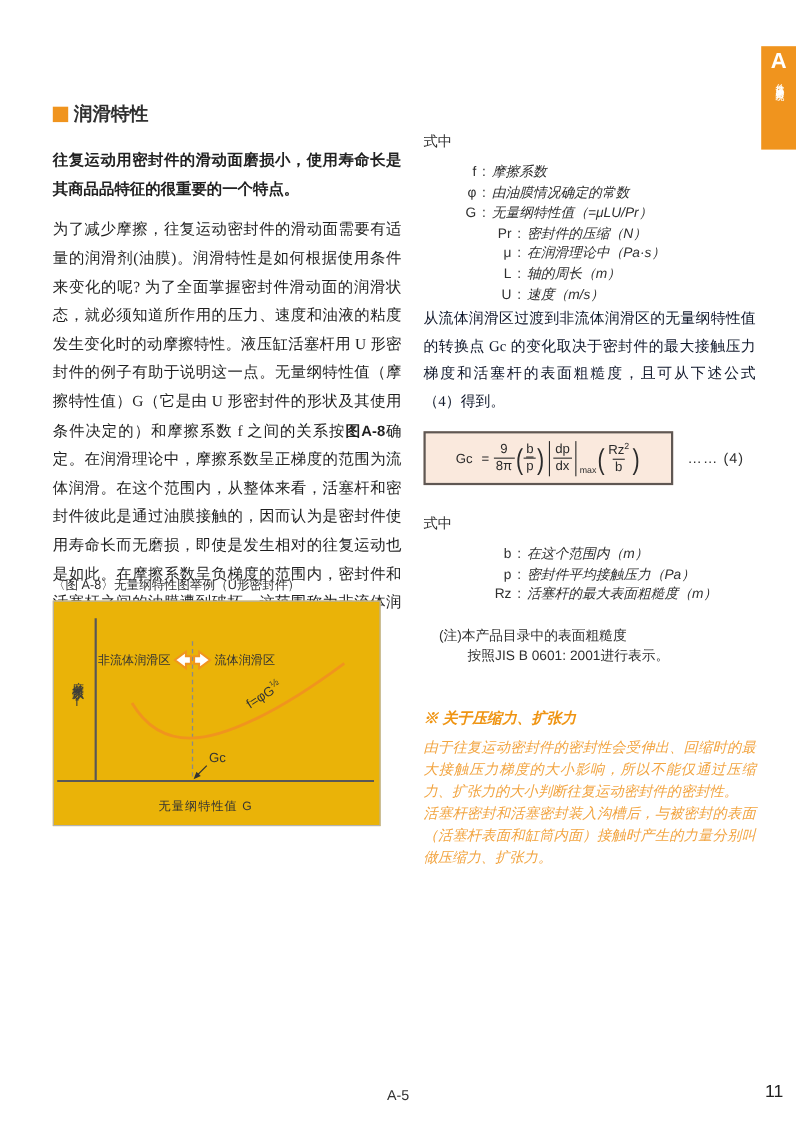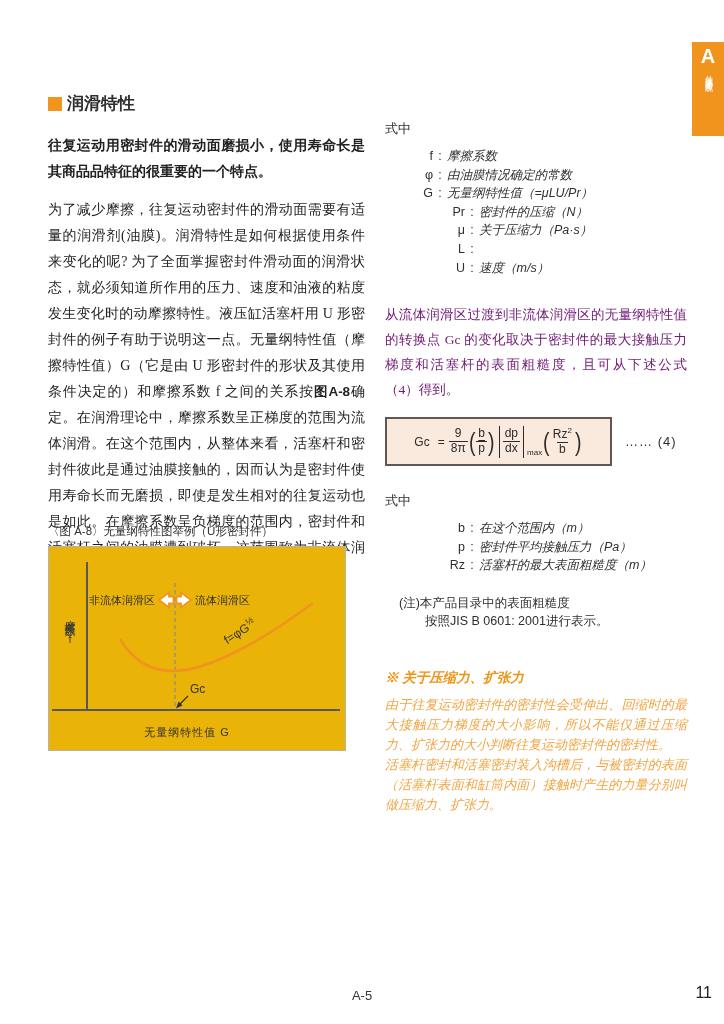--- a/index.html
+++ b/index.html
@@ -65,23 +65,22 @@
   .right-col { position: absolute; left: 385px; top: 120px; width: 302px; }
   .defs-label { font-size: 13px; color: #2f2f2f; }
   .def-list { margin-top: 9px; }
   .def-row { display: flex; line-height: 18.6px; font-size: 12.5px; color: #2f2f2f; }
   .def-row .def-term { width: 48px; text-align: right; flex: 0 0 auto; }
   .def-row.sub .def-term { width: 80px; }
   .def-row .def-colon { width: 14px; text-align: center; flex: 0 0 auto; }
   .def-row .def-desc { flex: 1; font-style: italic; }
 
   .transition-para {
-    margin-top: 25px;
     font-family: "Liberation Serif", serif;
-    font-size: 13.5px; line-height: 25px; color: #701a75;
+    font-size: 13.5px; line-height: 25px; color: #0f172a;
     text-align: justify;
   }
 
   .formula-row { margin-top: 15px; display: flex; align-items: center; }
   .formula-box {
     background: #FAE9DD; border: 2px solid #5F5753;
     width: 227px; height: 49px;
     display: flex; align-items: center; justify-content: center;
     font-size: 12px; color: #2b2b2b;
   }
@@ -179,25 +178,26 @@
           <span class="def-desc">无量纲特性值（=μLU/Pr）</span>
       </div>
       <div class="def-row sub">
         <span class="def-term">Pr</span>
           <span class="def-colon">:</span>
           <span class="def-desc">密封件的压缩（N）</span>
       </div>
       <div class="def-row sub">
         <span class="def-term">μ</span>
           <span class="def-colon">:</span>
-          <span class="def-desc">关于压缩力（Pa·s）</span>
+          <span class="def-desc">在润滑理论中（Pa·s）</span>
       </div>
       <div class="def-row sub">
         <span class="def-term">L</span>
           <span class="def-colon">:</span>
+          <span class="def-desc">轴的周长（m）</span>
       </div>
       <div class="def-row sub">
         <span class="def-term">U</span>
           <span class="def-colon">:</span>
           <span class="def-desc">速度（m/s）</span>
       </div>
     </div>
 
     <div class="transition-para">从流体润滑区过渡到非流体润滑区的无量纲特性值的转换点 Gc 的变化取决于密封件的最大接触压力梯度和活塞杆的表面粗糙度，且可从下述公式（4）得到。</div>
 

